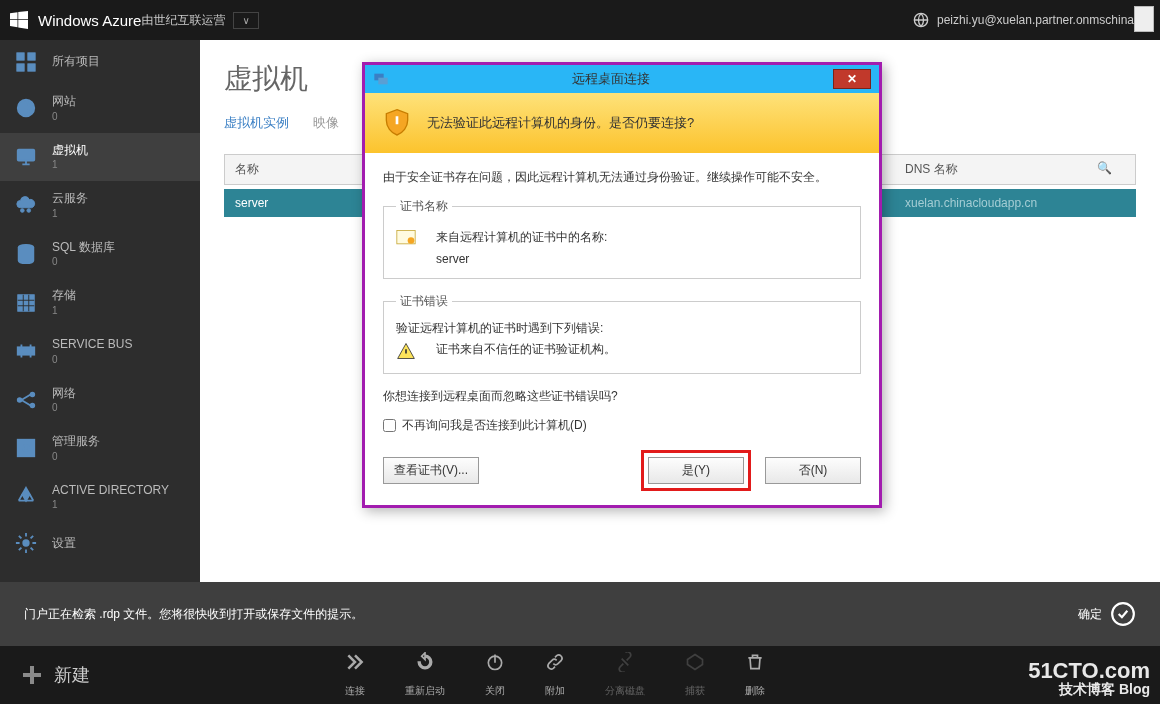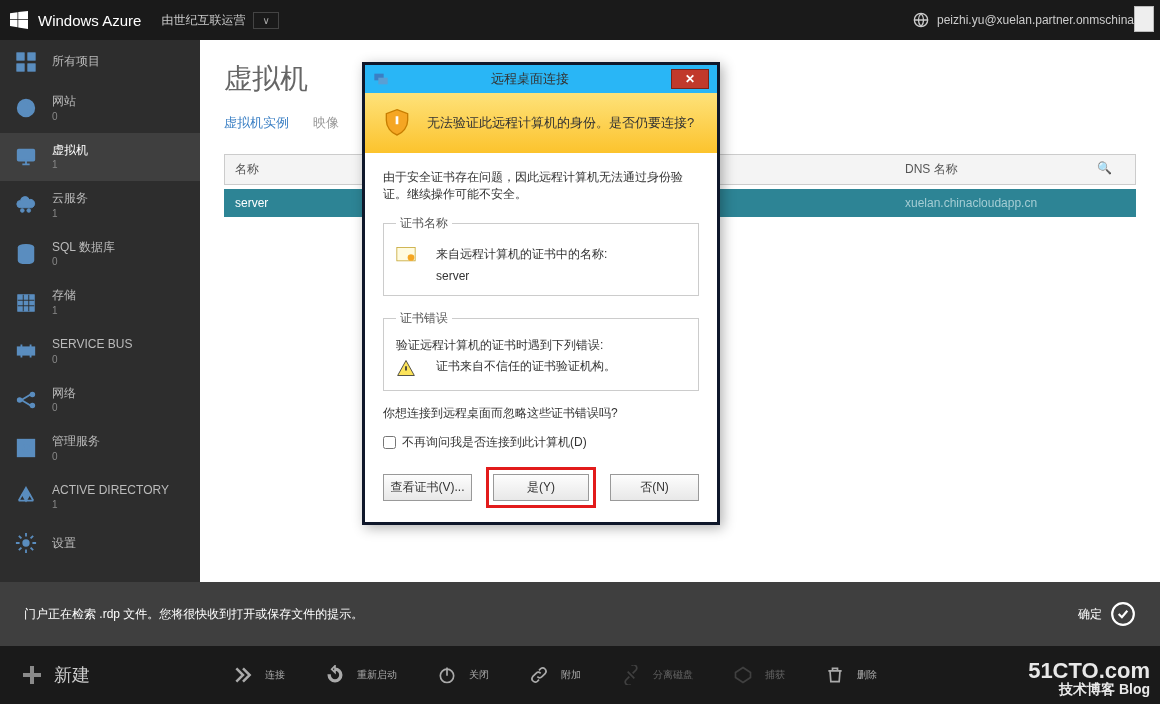--- a/index.html
+++ b/index.html
@@ -1,19 +1,19 @@
 <!DOCTYPE html>
 <html><head>
 <meta charset="utf-8">
 <style>
 *{margin:0;padding:0;box-sizing:border-box;font-family:"Segoe UI","Microsoft YaHei",sans-serif}
 body{width:1160px;height:704px;background:#fff;overflow:hidden;position:relative}
 .topbar{height:40px;background:#1a1a1a;color:#fff;display:flex;align-items:center;padding:0 10px;font-size:13px}
 .win-icon{width:18px;height:18px;margin-right:10px;fill:#fff}
-.brand{font-weight:300;font-size:15px;margin-right:20px}
+.brand{font-weight:300;font-size:15px;}
 .provider{font-size:12px;color:#ccc;margin-right:8px}
 .chev{font-size:10px;color:#aaa;border:1px solid #444;padding:2px 8px}
 .spacer{flex:1}
 .user-area{display:flex;align-items:center;gap:8px;color:#ccc;font-size:12px}
 .sidebar{position:absolute;top:40px;left:0;width:200px;bottom:58px;background:#2d2d2d;color:#bbb;font-size:12px;overflow:hidden}
 .sb-item{display:flex;align-items:center;padding:10px 14px;gap:14px;cursor:pointer}
 .sb-item.active{background:#3f3f3f;color:#fff}
 .sb-icon{width:24px;height:24px;display:flex;align-items:center;justify-content:center;flex-shrink:0}
 .sb-icon svg{width:22px;height:22px;fill:#5a8dbf;stroke:#5a8dbf}
 .sb-text{display:flex;flex-direction:column;line-height:1.3}
@@ -26,28 +26,28 @@
 .tab.active{color:#3a7fc4}
 .table-head{display:flex;background:#f4f4f4;border:1px solid #ccc;font-size:12px;color:#555;padding:6px 10px}
 .col-name{flex:1}
 .col-dns{width:180px;text-align:left}
 .col-s{width:40px;text-align:center}
 .table-row{display:flex;background:#2d8495;color:#fff;font-size:12px;padding:6px 10px;border:1px solid #2d8495;margin-top:4px}
 .table-row .col-dns{color:#a4cdd4}
 .bottombar{position:absolute;bottom:0;left:0;right:0;height:58px;background:#1a1a1a;color:#ccc;display:flex;align-items:center;font-size:11px}
 .bb-new{display:flex;align-items:center;gap:10px;padding:0 20px;font-size:18px}
 .bb-actions{display:flex;gap:40px;margin:0 auto}
-.bb-act{display:flex;align-items:center;gap:12px;font-size:10px;color:#aaa}
+.bb-act{display:flex;flex-direction:column;align-items:center;gap:12px;font-size:10px;color:#aaa}
 .bb-act.disabled{opacity:.5}
 .notice{position:absolute;bottom:58px;left:0;right:0;height:64px;background:#3f3f3f;color:#fff;display:flex;align-items:center;padding:0 24px;font-size:12px}
 .notice-ok{margin-left:auto;display:flex;align-items:center;gap:8px}
 .watermark{position:absolute;right:10px;bottom:8px;font-family:"Arial Black",sans-serif;font-weight:900;color:#ddd;text-align:right;line-height:1;pointer-events:none}
 .watermark .l1{font-size:22px;color:#e8e8e8}
 .watermark .l2{font-size:14px;color:#e8e8e8}
-.dialog{position:absolute;left:362px;top:62px;width:358px;background:#fff;border:3px solid #0f172a;box-shadow:3px 3px 12px rgba(0,0,0,.3)}
+.dialog{position:absolute;left:362px;top:62px;width:520px;background:#fff;border:3px solid #a21caf;box-shadow:3px 3px 12px rgba(0,0,0,.3)}
 .dlg-title{background:#29b6f6;color:#333;padding:4px 8px;display:flex;align-items:center;font-size:13px}
 .dlg-title-text{flex:1;text-align:center}
 .dlg-close{background:#c1392b;color:#fff;width:38px;height:20px;display:flex;align-items:center;justify-content:center;font-weight:bold;border:1px solid #7a2219;cursor:pointer;font-size:12px}
 .dlg-warn{background:linear-gradient(#fee27a,#fcc32d);padding:14px 16px;display:flex;align-items:center;gap:14px;font-size:13px;color:#333}
 .shield{width:32px;height:32px}
 .dlg-body{padding:10px 18px 14px;font-size:12px;color:#333}
 .dlg-sub{margin:6px 0 12px}
 fieldset{border:1px solid #ccc;padding:10px 12px 12px;margin-bottom:14px;font-size:12px}
 legend{padding:0 4px;color:#555}
 .cert-info{display:flex;gap:20px;align-items:flex-start;margin-top:4px}

